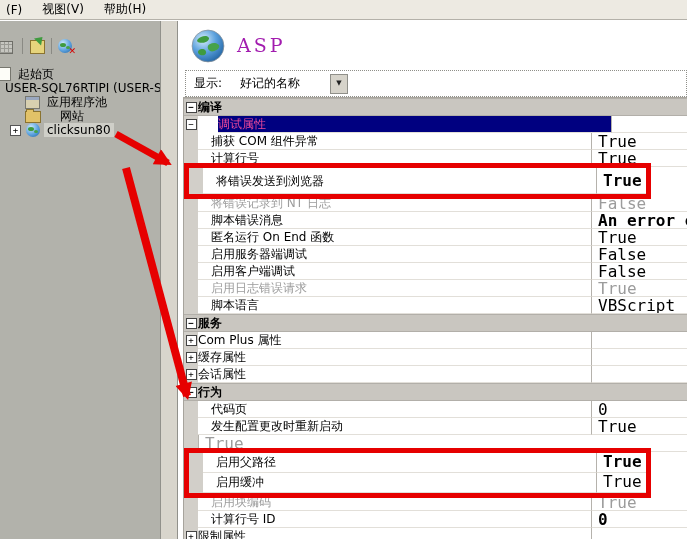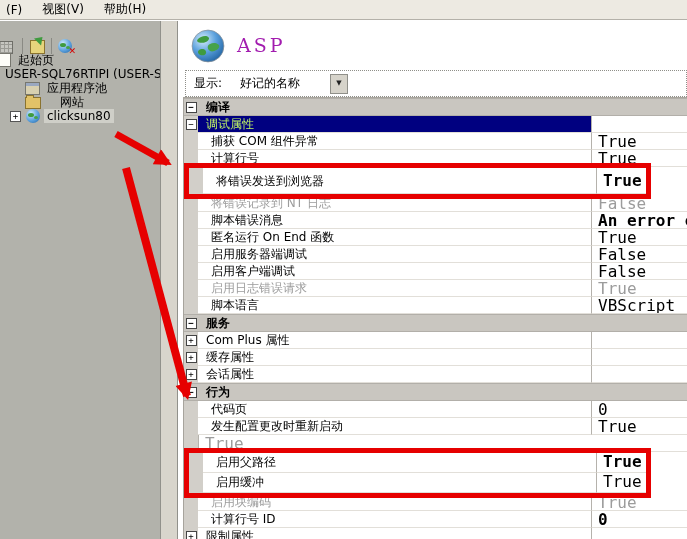--- a/index.html
+++ b/index.html
@@ -18,21 +18,21 @@
   .tbi{width:16px;height:16px;position:relative;flex:none;}
   .kbd-shape{position:absolute;left:-5px;top:3px;width:16px;height:11px;background:#c6c6c0;border:1px solid #6e6e68;
     background-image:repeating-linear-gradient(90deg,#9a9a94 0 1px,transparent 1px 4px),repeating-linear-gradient(0deg,#9a9a94 0 1px,transparent 1px 4px);}
   .save-shape{position:absolute;left:1px;top:2px;width:13px;height:12px;background:#e6d47c;border:1px solid #8a7330;}
   .save-arrow{position:absolute;left:6px;top:-2px;width:0;height:0;border-left:5px solid transparent;border-right:5px solid transparent;border-bottom:7px solid #3f9b3f;transform:rotate(45deg);}
   .globe-sm{width:14px;height:14px;border-radius:50%;background:radial-gradient(circle at 35% 32%,#cfeafb 0%,#5aa0dd 55%,#1d5f9e 100%);position:relative;flex:none;}
   .globe-sm::after{content:"";position:absolute;left:2px;top:4px;width:6px;height:4px;border-radius:50%;background:#3f9b3f;}
   .globe-sm::before{content:"";position:absolute;right:2px;top:7px;width:4px;height:3px;border-radius:50%;background:#46a24a;}
   .redx{position:absolute;right:-2px;bottom:-2px;font-size:9px;font-weight:bold;color:#d40000;line-height:9px;}
   
-  .tree{position:absolute;top:32px;left:0;right:0;}
+  .tree{position:absolute;top:46px;left:0;right:0;}
   .titem{height:14px;display:flex;align-items:center;white-space:nowrap;overflow:hidden;cursor:default;}
   .texp{width:9px;height:9px;flex:none;background:#fff;border:1px solid #555;font-size:9px;line-height:8px;text-align:center;margin-right:5px;font-family:"DejaVu Sans Mono",monospace;}
   .ticon{flex:none;margin-right:4px;}
   .ic-page{width:10px;height:12px;background:#fdfdf8;border:1px solid #77776f;margin-left:-3px;}
   .ic-pool{width:13px;height:11px;background:#d8d0b0;border:1px solid #77776f;box-shadow:inset 0 3px 0 #9aa8c0;}
   .ic-folder{width:14px;height:10px;background:#e2c268;border:1px solid #8a7330;position:relative;margin-top:2px;}
   .ic-folder::before{content:"";position:absolute;left:0;top:-3px;width:6px;height:2px;background:#e2c268;border:1px solid #8a7330;border-bottom:none;}
   .tlabel{padding:0 3px;}
   .tlabel.hl{background:#cfcfc8;}
   
@@ -43,27 +43,27 @@
   .page-title{position:absolute;left:58px;top:13px;font-family:"DejaVu Serif","Liberation Serif",serif;font-size:19px;letter-spacing:3px;color:#a21caf;}
   .display-bar{position:absolute;left:6px;top:49px;right:0;height:27px;border:1px dotted #8f8f89;box-sizing:border-box;display:flex;align-items:center;}
   .display-label{margin-left:8px;}
   .display-value{margin-left:18px;}
   .combo-btn{margin-left:30px;width:16px;height:18px;background:#d6d3ca;border:1px solid #8f8f89;font-size:7px;line-height:17px;text-align:center;color:#222;cursor:default;}
   
   .grid{position:absolute;left:4px;top:76px;right:0;border-top:1px solid #a7a49d;border-left:1px solid #a7a49d;}
   .grow{display:flex;height:17px;line-height:17px;position:relative;background:#fff;}
   .gutter{width:14px;flex:none;background:#d2cfc9;display:flex;align-items:center;justify-content:center;}
   .gexp{width:9px;height:9px;background:#fff;border:1px solid #444;font-size:9px;line-height:8px;text-align:center;font-family:"DejaVu Sans Mono",monospace;}
-  .gname{width:393px;flex:none;padding-left:8px;overflow:hidden;white-space:nowrap;box-sizing:border-box;border-bottom:1px solid #e2dfd9;}
+  .gname{width:393px;flex:none;padding-left:0;overflow:hidden;white-space:nowrap;box-sizing:border-box;border-bottom:1px solid #e2dfd9;}
   .grow.prop .gname{padding-left:13px;}
   .gval{flex:1;border-left:1px solid #b5b2ac;border-bottom:1px solid #e2dfd9;padding-left:6px;overflow:hidden;white-space:nowrap;box-sizing:border-box;font-family:"DejaVu Sans Mono","Liberation Mono",monospace;font-size:16px;}
   .grow.group{background:#c9c6c0;font-weight:bold;border-top:1px solid #b2afa9;border-bottom:1px solid #b2afa9;height:16px;line-height:16px;}
   .grow.group .gutter{background:#c9c6c0;}
   .grow.group .gname{border-bottom:none;width:auto;}
-  .grow.sel .gname{background:#000080;color:#bef264;}
+  .grow.sel .gname{background:#000080;color:#ec4899;margin-left:20px;}
   .grow.dis .gname,.grow.dis .gval{color:#9c9c9c;}
   .grow.boldval .gval{font-weight:bold;}
   
   .annot-box{border:5px solid #e60000;margin:-4px 0;position:relative;z-index:4;background:#fff;width:467px;box-sizing:border-box;}
   .annot-box .grow{height:20px;line-height:18px;}
   .annot-box.single .grow{height:26px;line-height:26px;}
   .annot-svg{position:absolute;left:0;top:0;width:687px;height:539px;z-index:10;pointer-events:none;}
 </style>
 </head>
 <body>

